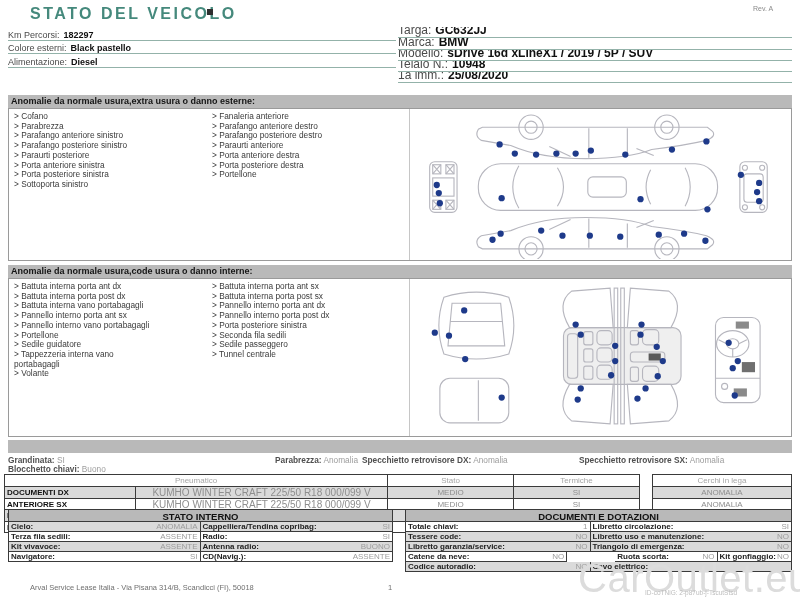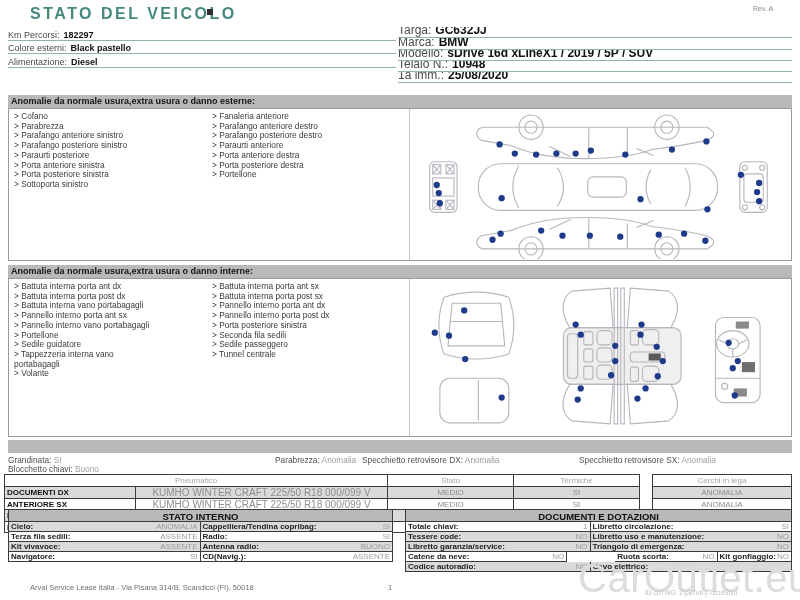--- a/index.html
+++ b/index.html
@@ -31,21 +31,21 @@
   .listcol.c1{width:140px;margin-right:58px;}
   .listcol.c2{width:175px;}
   .li::before{content:"> ";}
   .vline{position:absolute;left:400px;top:0;bottom:0;width:0;border-left:1px solid #c6c6c6;}
   .diag{position:absolute;left:404px;top:2px;}
   .sk{stroke:#b6b6be;fill:none;stroke-width:1.1;}
 
   #midbar{position:absolute;left:8px;top:440px;width:784px;height:13px;background:#b9b9b9;}
 
   .stat{position:absolute;font-size:8.3px;white-space:nowrap;}
-  .stat .pl{font-weight:normal;color:#4f4f4f;text-align:right;}
+  .stat .pl{font-weight:bold;color:#4f4f4f;text-align:right;}
   .stat .pv{color:#9d9d9d;}
   #st1{left:8px;top:455px;} #st2{left:230px;top:455px;padding-left:45px;}
   #st3{left:362px;top:455px;} #st4{left:579px;top:455px;} #st5{left:8px;top:464px;}
 
   .tires{position:absolute;left:4px;top:474px;width:636px;border-top:1px solid #3a3a3a;
          border-left:1px solid #3a3a3a;font-size:8px;box-sizing:border-box;}
   .cerchi{position:absolute;left:652px;top:474px;width:140px;border-top:1px solid #3a3a3a;
          border-left:1px solid #3a3a3a;font-size:8px;box-sizing:border-box;}
   .trow{display:flex;}
   .tc{border-right:1px solid #3a3a3a;border-bottom:1px solid #3a3a3a;box-sizing:border-box;
@@ -221,21 +221,21 @@
           <circle cx="145" cy="123" r="3.1" fill="#1e3a8a"></circle>
           <circle cx="172" cy="123" r="3.1" fill="#1e3a8a"></circle>
           <circle cx="202" cy="124" r="3.1" fill="#1e3a8a"></circle>
           <circle cx="240" cy="122" r="3.1" fill="#1e3a8a"></circle>
           <circle cx="265" cy="121" r="3.1" fill="#1e3a8a"></circle>
           <circle cx="286" cy="128" r="3.1" fill="#1e3a8a"></circle>
         </g>
     </svg>
   </div>
 
-  <div class="secbar" id="intbar">Anomalie da normale usura,extra usura o danno interne:</div>
+  <div class="secbar" id="intbar">Anomalie da normale usura,code usura o danno interne:</div>
   <div class="secbox" id="intbox">
     <div class="listcols">
       <div class="listcol c1">
         <div class="li">Battuta interna porta ant dx</div>
         <div class="li">Battuta interna porta post dx</div>
         <div class="li">Battuta interna vano portabagagli</div>
         <div class="li">Pannello interno porta ant sx</div>
         <div class="li">Pannello interno vano portabagagli</div>
         <div class="li">Portellone</div>
         <div class="li">Sedile guidatore</div>

